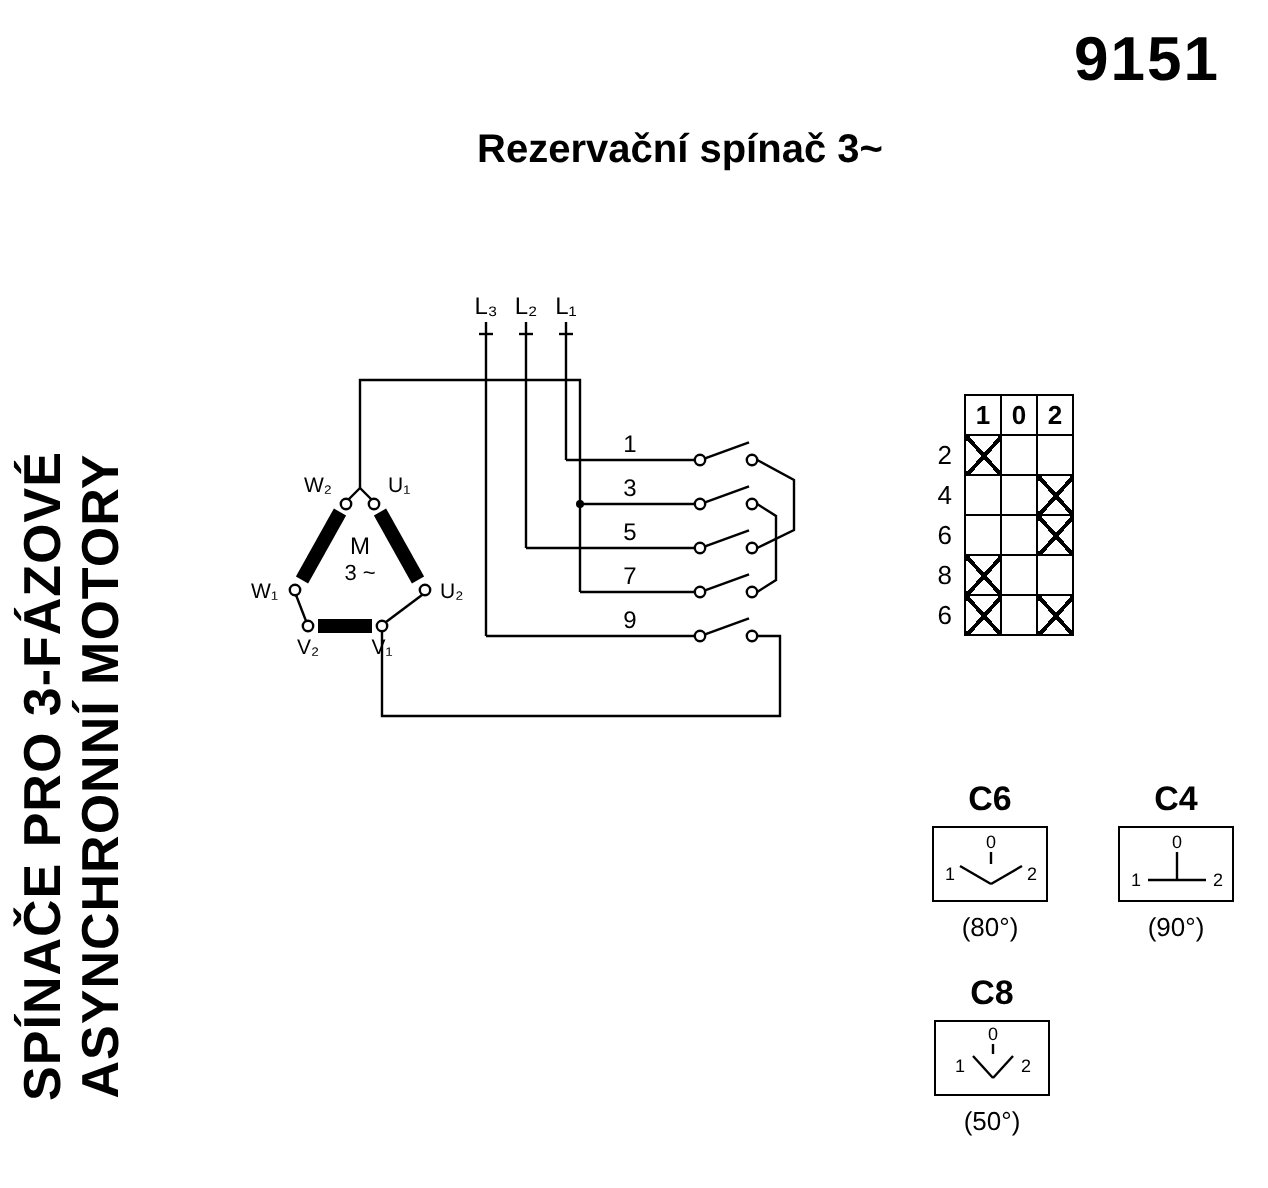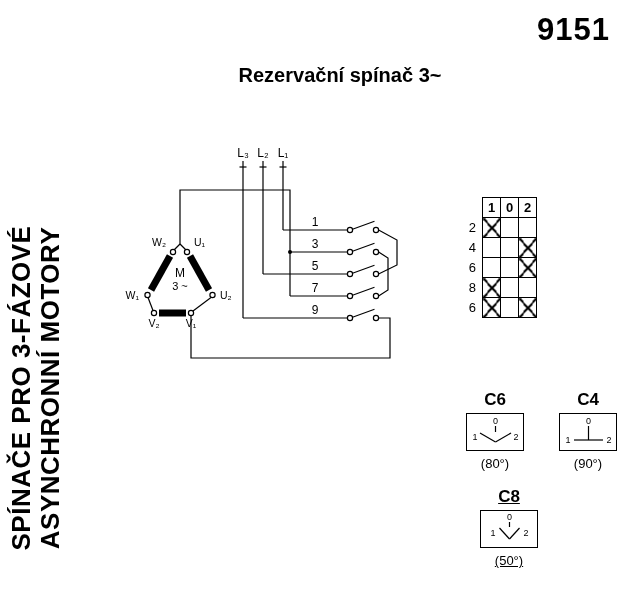--- a/index.html
+++ b/index.html
@@ -28,21 +28,21 @@
        linear-gradient(to top right, transparent calc(50% - 1px), #000 calc(50% - 1px), #000 calc(50% + 1px), transparent calc(50% + 1px)),
        linear-gradient(to bottom right, transparent calc(50% - 1px), #000 calc(50% - 1px), #000 calc(50% + 1px), transparent calc(50% + 1px));
   }
 
   .handle{position:absolute;width:72px;text-align:center;}
   .handle .hcode{font-size:17px;font-weight:bold;margin-bottom:3px;}
   .handle .hbox{width:58px;height:38px;border:1.6px solid #000;margin:0 auto;box-sizing:border-box;}
   .handle .hangle{font-size:13px;margin-top:5px;}
   #handle-c6{left:459px;top:390px;}
   #handle-c4{left:552px;top:390px;}
-  #handle-c8{left:473px;top:487px;text-decoration:underline;}
+  #handle-c8{left:460px;top:487px;}
 </style>
 </head>
 <body>
 
 <div id="page">
 
   <div class="title">9151</div>
   <div class="subtitle">Rezervační spínač 3~</div>
 
   <div class="sidetext">

